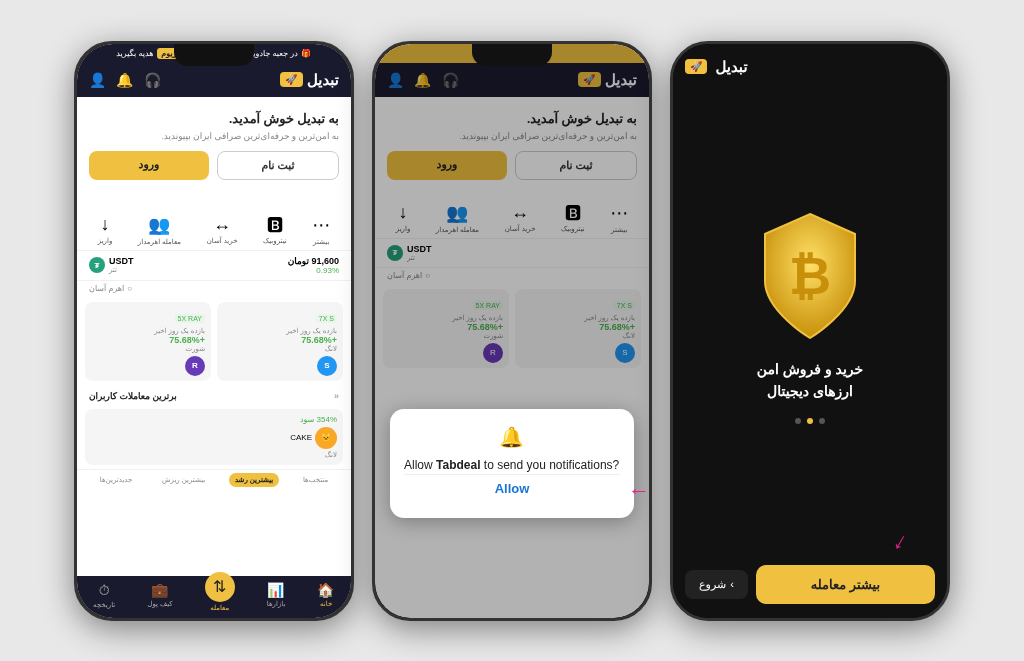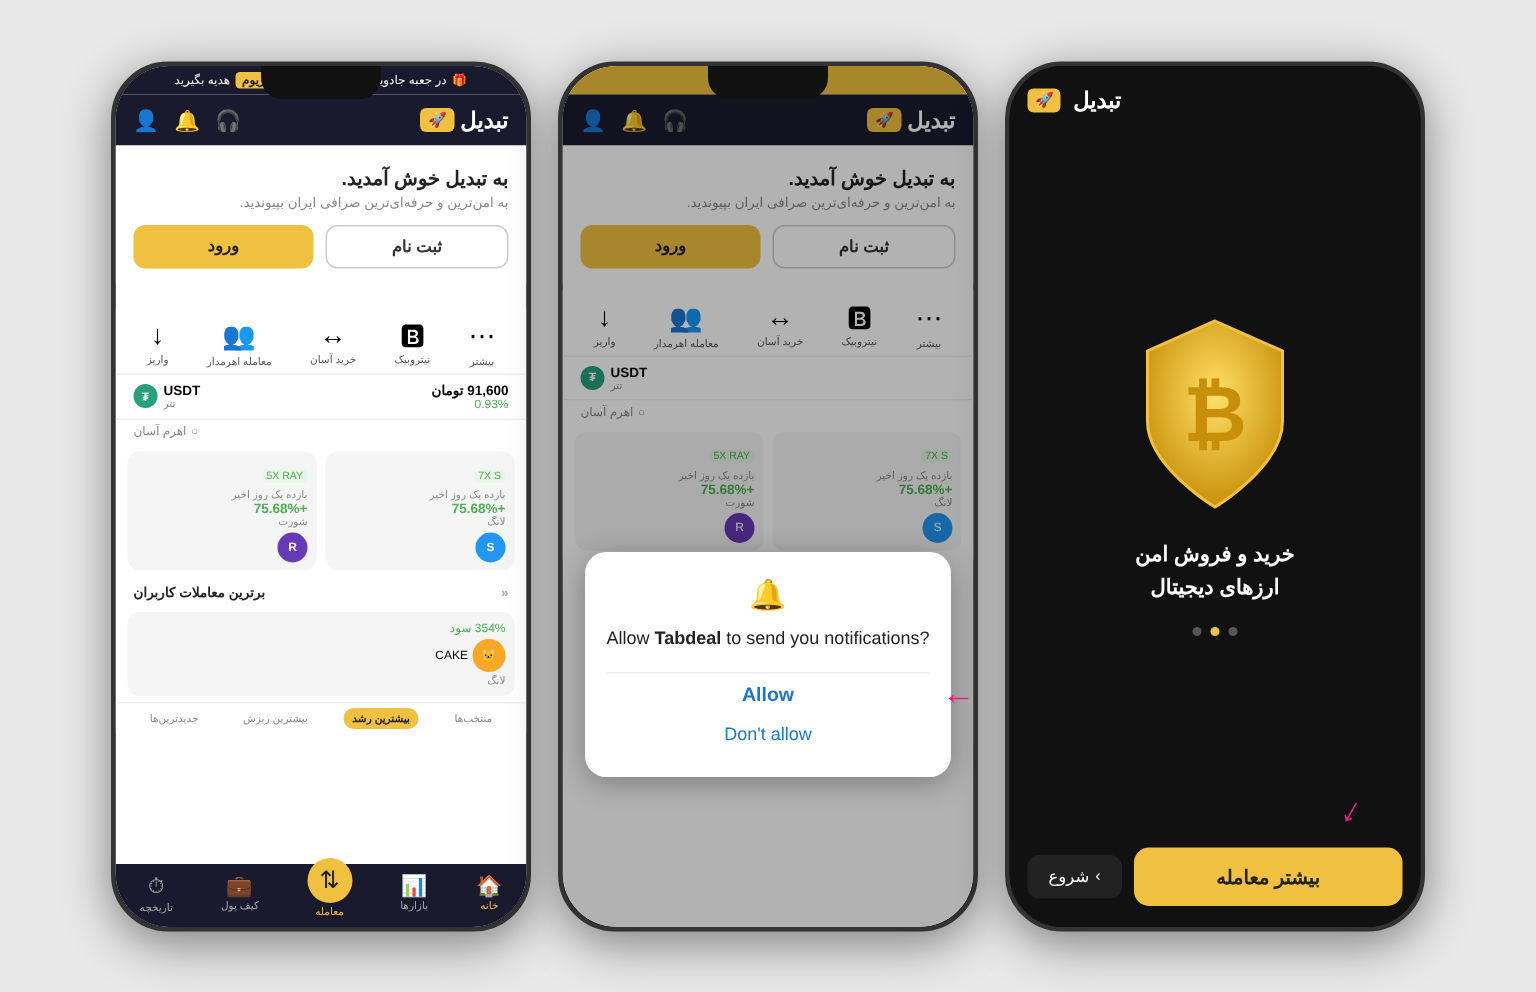--- a/index.html
+++ b/index.html
@@ -68,20 +68,21 @@
       padding: 2px 5px;
       font-size: 10px;
       font-weight: bold;
     }
 
     .p1-welcome {
       background: #fff;
       padding: 14px 12px 10px;
       direction: rtl;
       text-align: right;
+      font-family: Liberation Serif, serif;
     }
     .p1-welcome-title { font-size: 13px; font-weight: bold; color: #222; margin-bottom: 4px; }
     .p1-welcome-sub { font-size: 9px; color: #888; margin-bottom: 10px; }
     .p1-btn-row { display: flex; gap: 8px; direction: rtl; }
     .btn-register {
       flex: 1;
       background: #fff;
       border: 1.5px solid #ccc;
       border-radius: 8px;
       padding: 7px;
@@ -251,21 +252,21 @@
       bottom: 100px;
       left: 15px;
       right: 15px;
       background: #fff;
       border-radius: 14px;
       padding: 16px 14px;
       z-index: 11;
       box-shadow: 0 4px 20px rgba(0,0,0,0.3);
     }
     .notif-bell { font-size: 20px; text-align: center; margin-bottom: 8px; color: #555; }
-    .notif-text { font-size: 12px; text-align: center; color: #222; margin-bottom: 14px; line-height: 1.4; }
+    .notif-text { font-size: 12px; text-align: left; color: #222; line-height: 1.4; }
     .notif-text strong { font-weight: bold; }
     .notif-allow {
       text-align: center;
       color: #1976d2;
       font-size: 13px;
       font-weight: bold;
       padding: 6px 0;
       border-top: 1px solid #eee;
       position: relative;
     }
@@ -635,21 +636,20 @@
     <div class="notif-overlay"></div>
     <div class="notif-card">
       <div class="notif-bell">🔔</div>
       <div class="notif-text">
         Allow <strong>Tabdeal</strong> to send you notifications?
       </div>
       <div class="notif-allow">
         <span>Allow</span>
         <span class="notif-arrow">←</span>
       </div>
-      <div class="notif-deny">Don't allow</div>
     </div>
 
   </div>
 </div>
 
 <div class="phone">
   <div class="phone-notch"></div>
   <div class="phone-screen p3-screen">
 
     <div class="p3-header">

